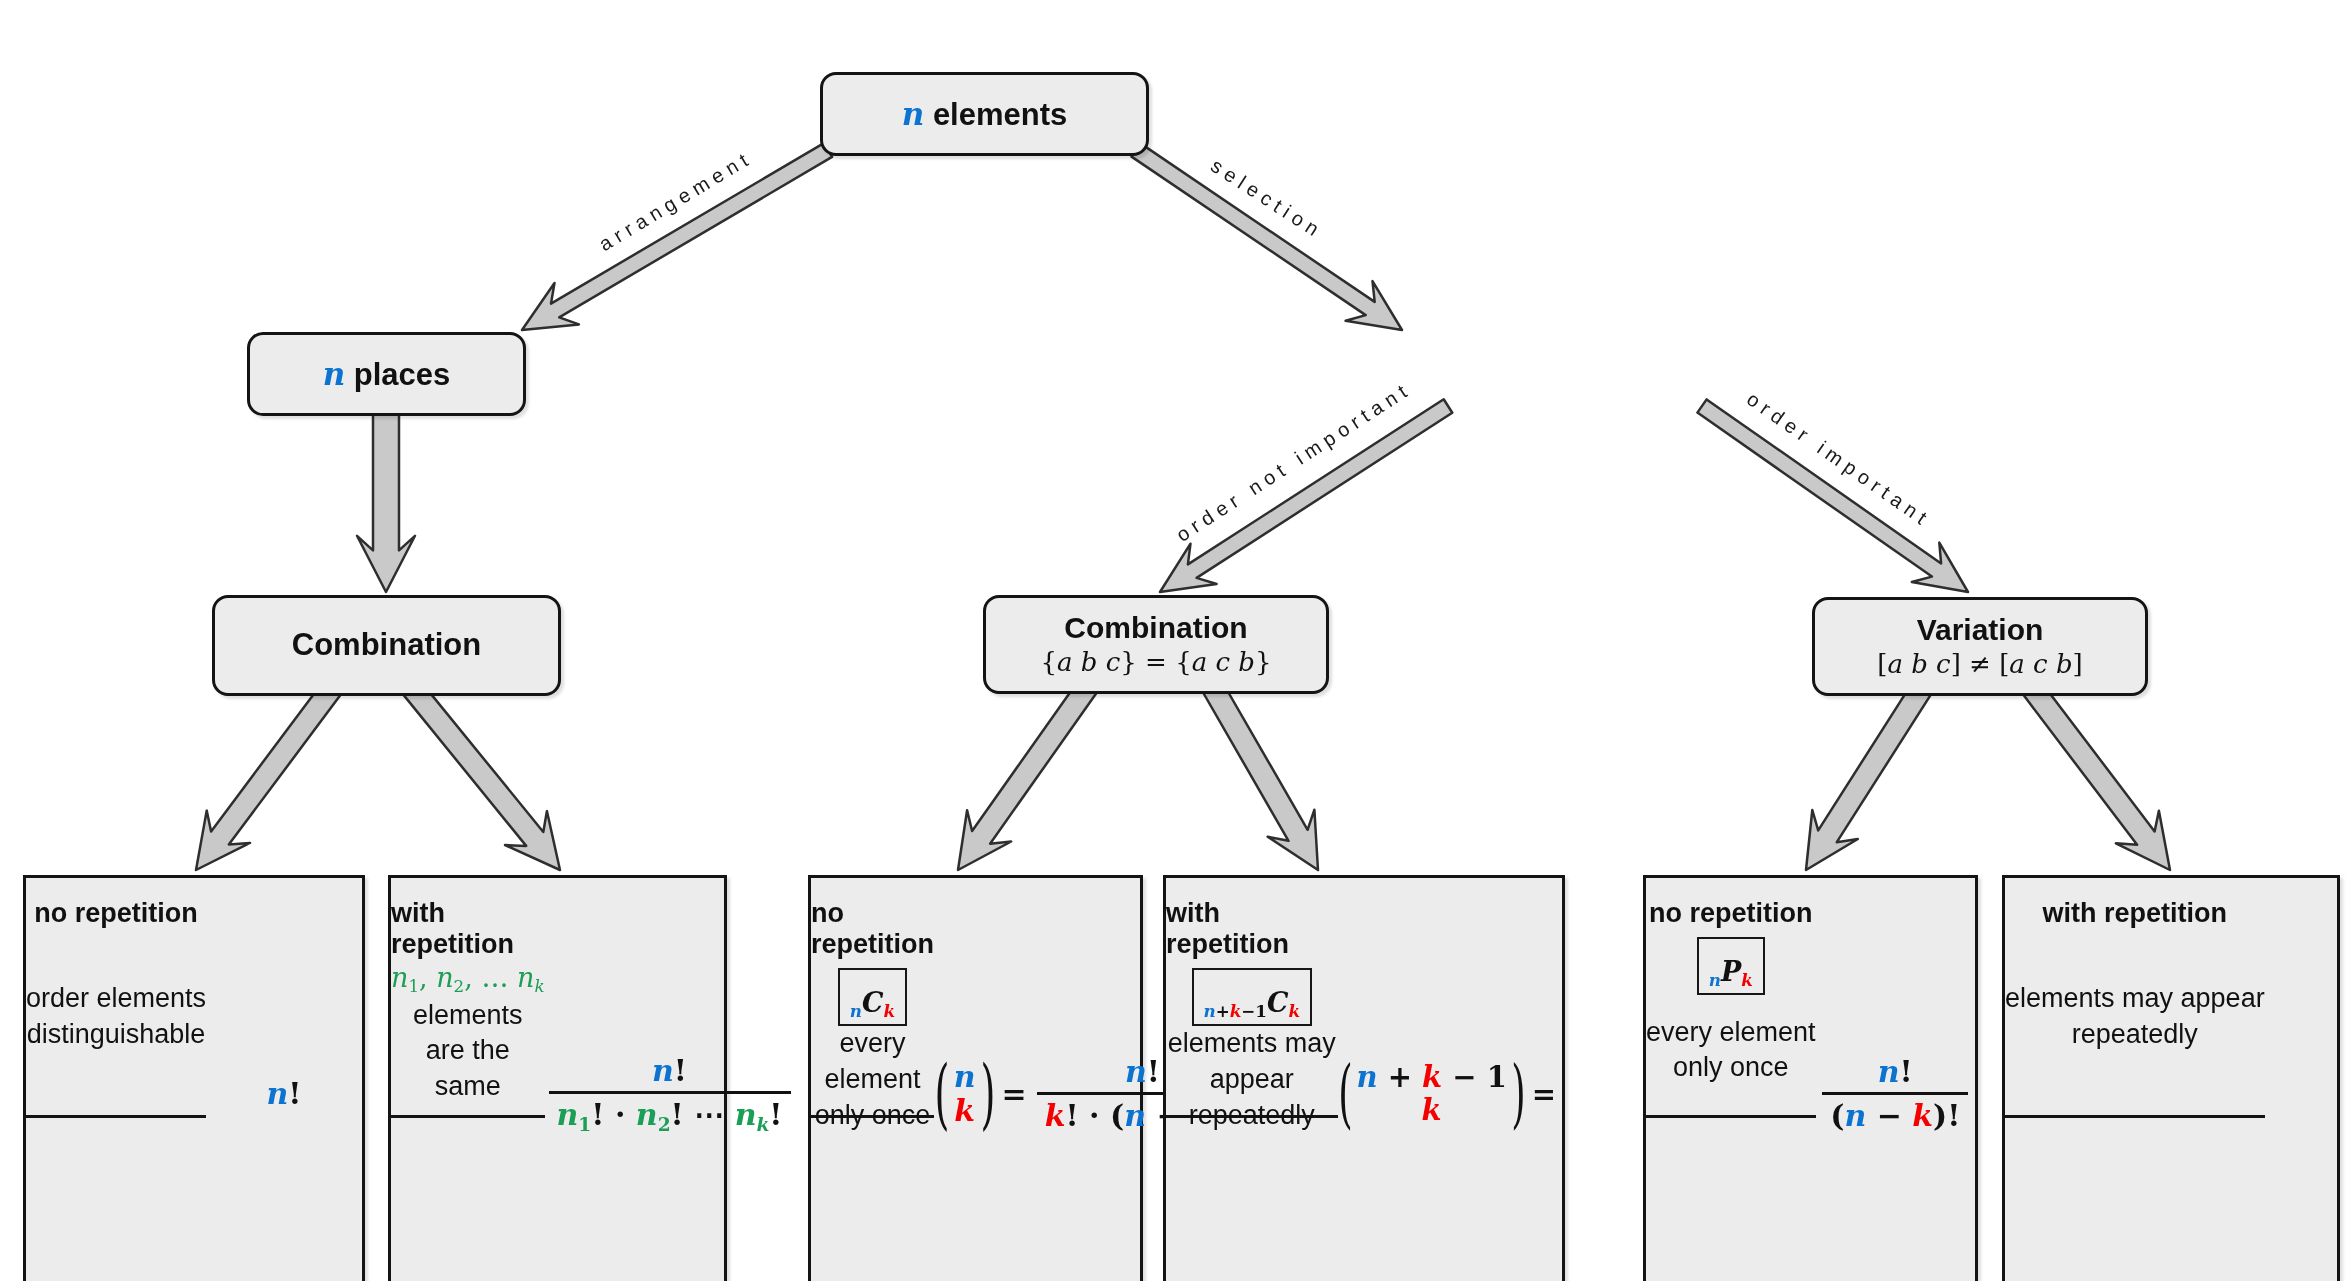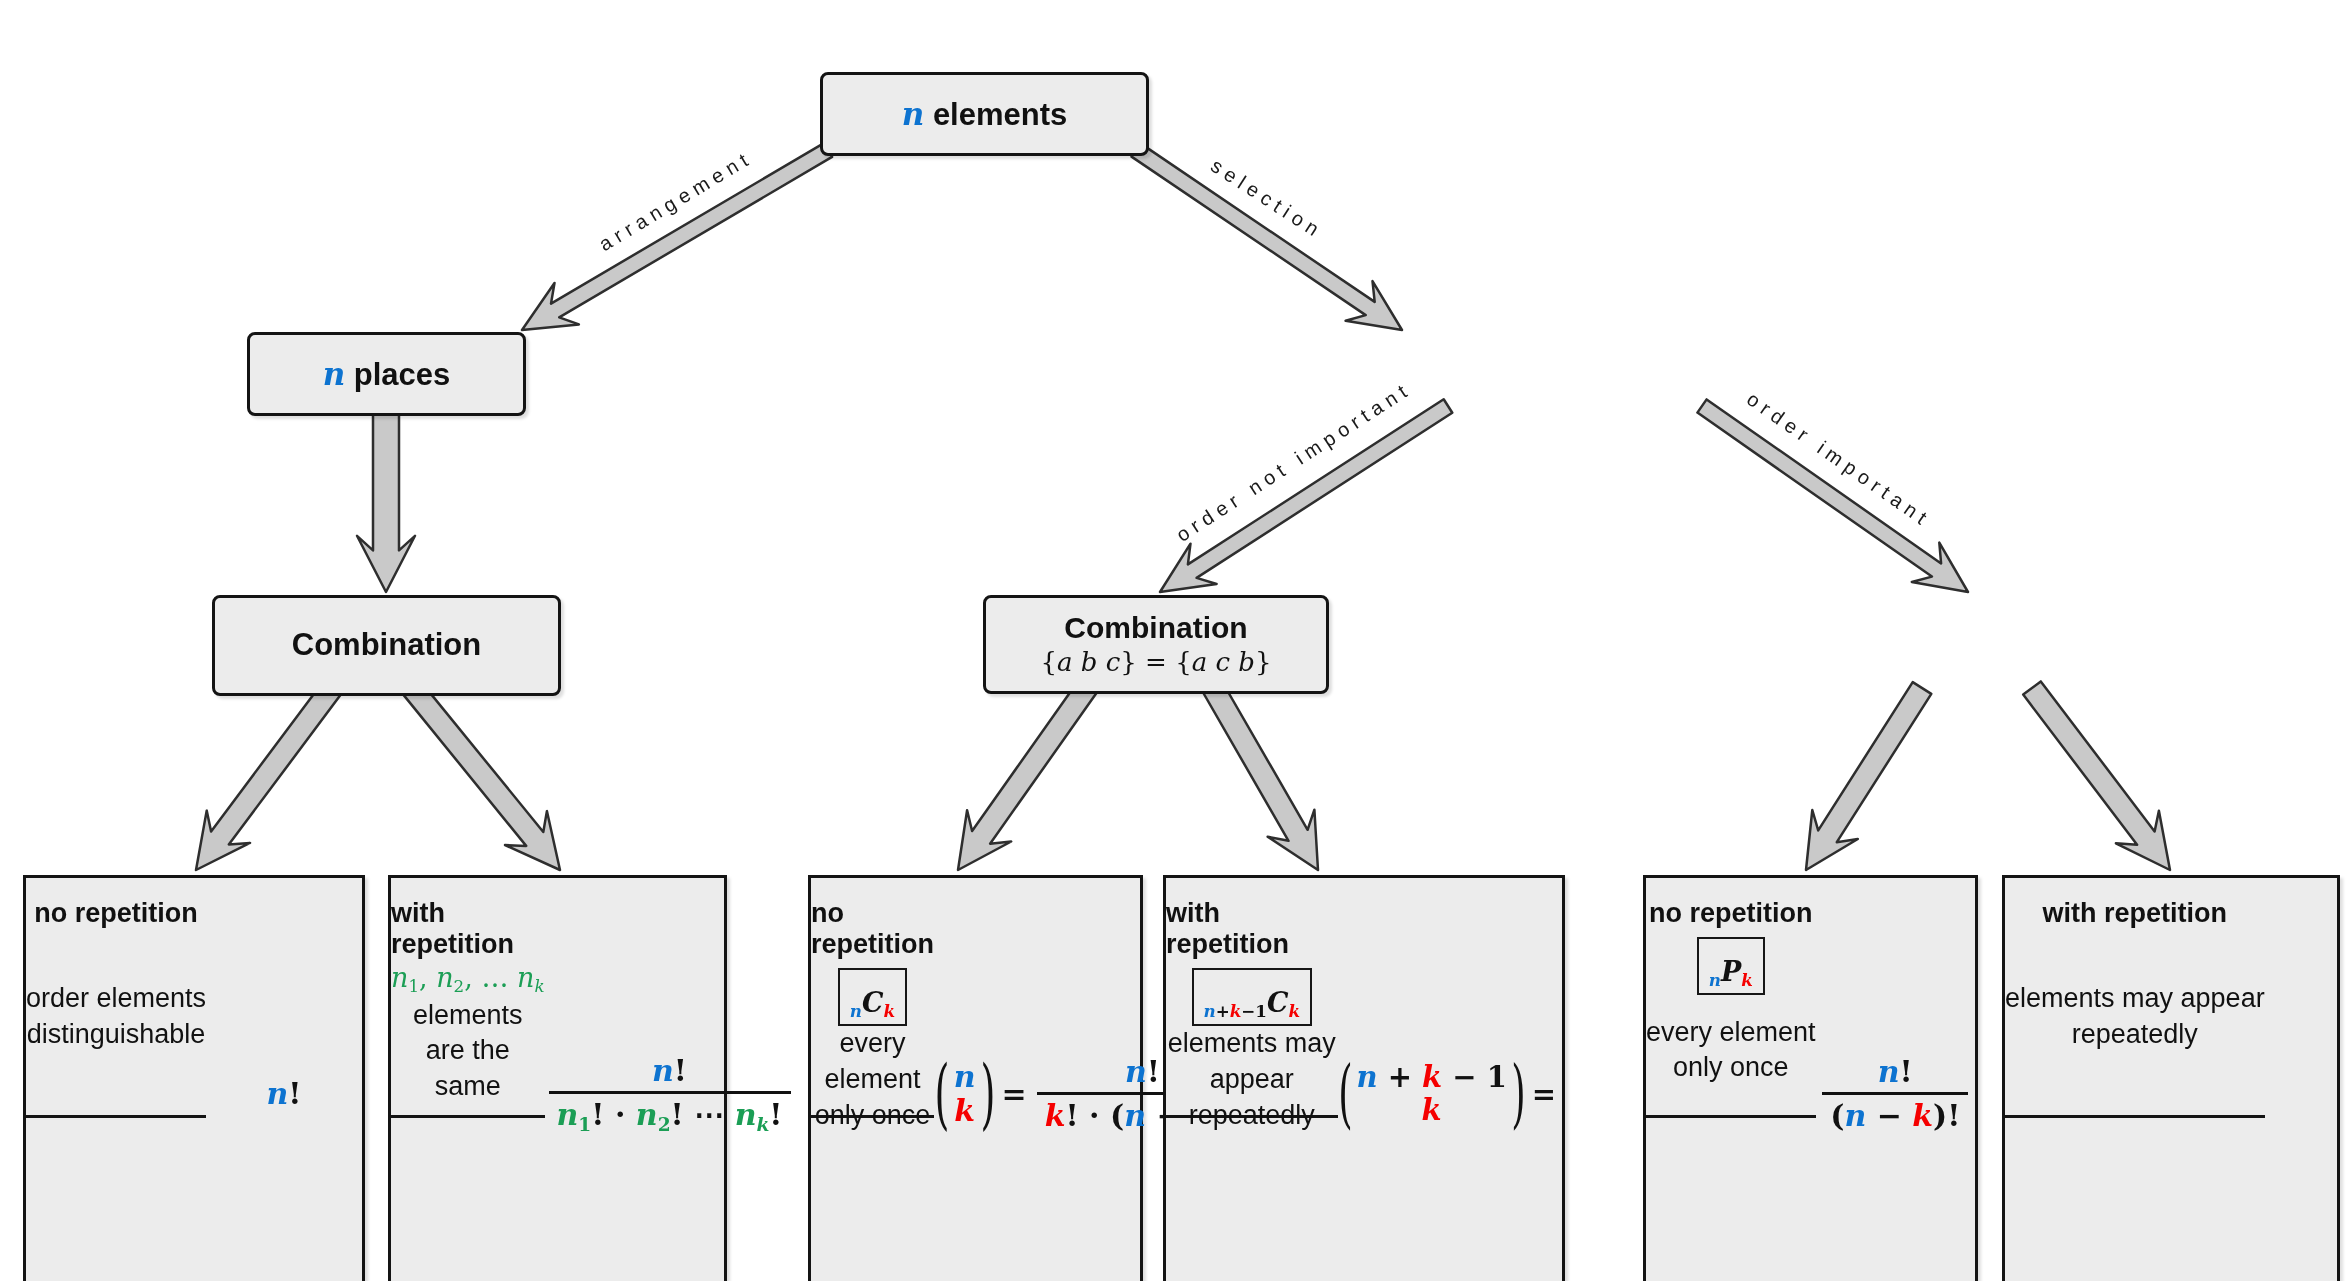--- a/index.html
+++ b/index.html
@@ -6,21 +6,21 @@
     --blue:#0d73d0; --red:#f50000; --green:#1b9e55;
     --fill:#ececec; --border:#141414; --arrow:#c9c9c9;
   }
   html,body{margin:0;padding:0;background:#ffffff;}
   .canvas{position:relative;width:2349px;height:1281px;background:#ffffff;overflow:hidden;
           font-family:"Liberation Sans",sans-serif;color:#111;}
   .arrow-layer{position:absolute;left:0;top:0;width:2349px;height:1281px;}
 
   
   .node{position:absolute;background:var(--fill);border:3px solid var(--border);
-        border-radius:8px;display:flex;flex-direction:column;align-items:center;justify-content:center;
+        border-radius:16px;display:flex;flex-direction:column;align-items:center;justify-content:center;
         box-shadow:3px 3px 3px rgba(0,0,0,.13);}
   .node-content{font-size:31px;font-weight:bold;white-space:nowrap;}
   .cat-title{font-size:30px;font-weight:bold;line-height:1.1;}
   .cat-sub{font-size:26px;margin-top:3px;white-space:nowrap;}
 
   
   .edge-label{position:absolute;font-size:20px;letter-spacing:.28em;color:#1a1a1a;
               white-space:nowrap;transform:translate(-50%,-50%) rotate(var(--rot));}
 
   
@@ -88,20 +88,24 @@
 
   <div class="node" style="left:212px;top:595px;width:343px;height:95px">
     <div class="cat-title" style="font-size:31px">Combination</div>
   </div>
 
   <div class="node" style="left:983px;top:595px;width:340px;height:93px">
     <div class="cat-title">Combination</div>
     <div class="cat-sub"><span class="runs"><span class="mt c-k lt">{</span><span class="mt c-k it lt">a b c</span><span class="mt c-k lt">} = {</span><span class="mt c-k it lt">a c b</span><span class="mt c-k lt">}</span></span></div>
   </div>
 
+  <div class="node" style="left:1812px;top:597px;width:330px;height:93px">
+    <div class="cat-title">Variation</div>
+    <div class="cat-sub"><span class="runs"><span class="mt c-k lt">[</span><span class="mt c-k it lt">a b c</span><span class="mt c-k lt">] ≠ [</span><span class="mt c-k it lt">a c b</span><span class="mt c-k lt">]</span></span></div>
+  </div>
 
   <div class="leaf" style="left:23px;width:342px">
     <div class="leaf-top">
       <div class="leaf-title">no repetition</div>
       <div class="leaf-desc">
         <div class="desc-line"><span class="tx">order elements</span></div>
         <div class="desc-line"><span class="tx">distinguishable</span></div>
       </div>
     </div>
     <div class="leaf-formula">

